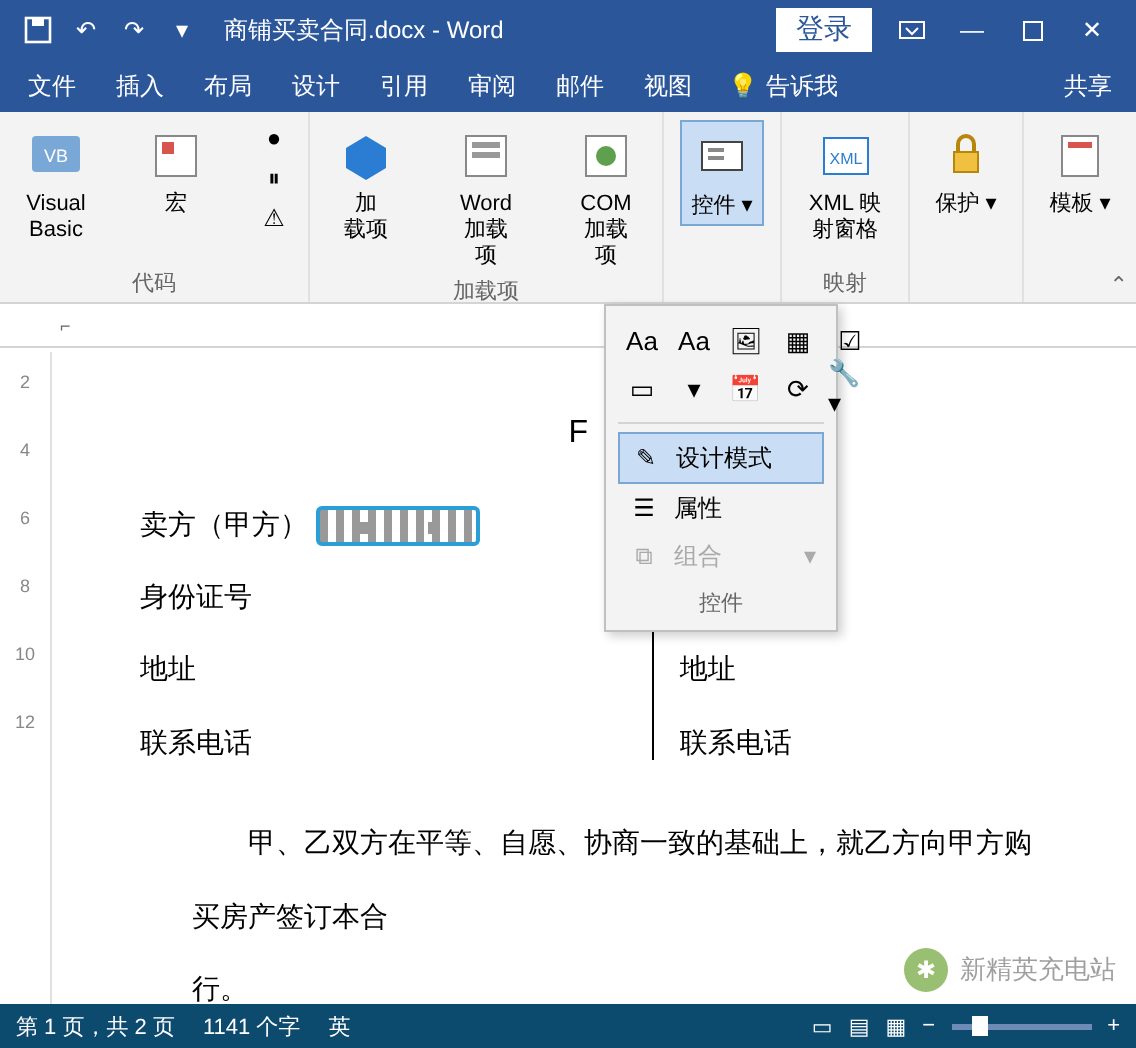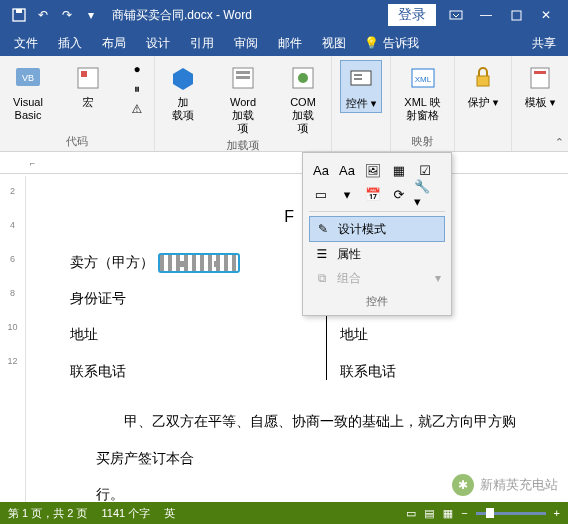--- a/index.html
+++ b/index.html
@@ -25,21 +25,21 @@
 .ribbon-group .group-label { font-size: 11px; color: #666; margin-top: auto; }
 .big-btn { display: flex; flex-direction: column; align-items: center; font-size: 11px; cursor: pointer; padding: 2px 4px; }
 .big-btn .icon { width: 32px; height: 32px; display: flex; align-items: center; justify-content: center; font-size: 20px; margin-bottom: 2px; }
 .big-btn .label { text-align: center; line-height: 1.2; }
 .big-btn.active { background: #c9def5; border: 1px solid #7ba7d5; }
 .small-icons { display: flex; flex-direction: column; gap: 2px; }
 .small-icons span { width: 18px; height: 18px; display: flex; align-items: center; justify-content: center; font-size: 12px; cursor: pointer; }
 
 .ruler-area { height: 22px; background: #fff; border-bottom: 1px solid #d4d4d4; display: flex; font-size: 9px; color: #666; align-items: center; padding-left: 30px; }
 
-.controls-dropdown { position: absolute; top: 152px; left: 302px; width: 150px; background: #f3f3f3; border: 1px solid #c0c0c0; box-shadow: 2px 2px 5px rgba(0,0,0,0.2); padding: 6px; font-size: 12px; z-index: 10; }
+.controls-dropdown { position: absolute; top: 152px; left: 302px; width: 117px; background: #f3f3f3; border: 1px solid #c0c0c0; box-shadow: 2px 2px 5px rgba(0,0,0,0.2); padding: 6px; font-size: 12px; z-index: 10; }
 .controls-dropdown .icon-grid { display: grid; grid-template-columns: repeat(5, 24px); gap: 2px; margin-bottom: 6px; }
 .controls-dropdown .icon-grid span { width: 24px; height: 22px; border: 1px solid transparent; display: flex; align-items: center; justify-content: center; cursor: pointer; font-size: 13px; }
 .controls-dropdown .menu-items { border-top: 1px solid #d4d4d4; padding-top: 4px; }
 .controls-dropdown .menu-item { display: flex; align-items: center; gap: 6px; padding: 3px 4px; cursor: pointer; }
 .controls-dropdown .menu-item.active { background: #c9def5; border: 1px solid #7ba7d5; }
 .controls-dropdown .menu-item .mi-icon { width: 18px; height: 18px; display: flex; align-items: center; justify-content: center; }
 .controls-dropdown .menu-item.disabled { color: #aaa; }
 .controls-dropdown .section-label { text-align: center; font-size: 11px; color: #666; margin-top: 4px; }
 
 .doc-area { position: absolute; top: 176px; left: 0; right: 0; bottom: 22px; display: flex; }
@@ -48,21 +48,21 @@
 .doc-columns { display: flex; gap: 80px; }
 .doc-col { }
 .doc-line { white-space: nowrap; }
 .divider-vert { position: absolute; top: 54px; left: 300px; width: 1px; height: 150px; background: #000; }
 .content-control { display: inline-block; width: 82px; height: 20px; border: 2px solid #2a9fd6; border-radius: 3px; background: repeating-linear-gradient(90deg, #999 0, #999 4px, transparent 4px, transparent 8px); vertical-align: middle; position: relative; }
 .content-control::before, .content-control::after { content: ""; position: absolute; width: 6px; height: 6px; background: #999; top: 6px; }
 .content-control::before { left: 18px; }
 .content-control::after { right: 18px; }
 .para { margin-top: 14px; margin-left: 26px; }
 
-.statusbar { position: absolute; bottom: 0; left: 0; right: 0; height: 22px; background: #4d7c0f; color: #fff; display: flex; align-items: center; font-size: 11px; padding: 0 8px; gap: 14px; }
+.statusbar { position: absolute; bottom: 0; left: 0; right: 0; height: 22px; background: #0c4a6e; color: #fff; display: flex; align-items: center; font-size: 11px; padding: 0 8px; gap: 14px; }
 .statusbar .views { margin-left: auto; display: flex; gap: 8px; align-items: center; }
 .statusbar .zoom-slider { width: 70px; height: 3px; background: #6e8bb5; position: relative; }
 .statusbar .zoom-slider::after { content: ""; position: absolute; width: 8px; height: 10px; background: #fff; top: -4px; left: 10px; }
 
 .watermark { position: absolute; bottom: 28px; right: 10px; display: flex; align-items: center; gap: 6px; color: #888; font-size: 13px; opacity: 0.8; z-index: 20; }
 .watermark .wm-icon { width: 22px; height: 22px; border-radius: 50%; background: #7fb04f; color: #fff; display: flex; align-items: center; justify-content: center; font-size: 12px; }
 
 svg { display: block; }
 </style>
 </head>

